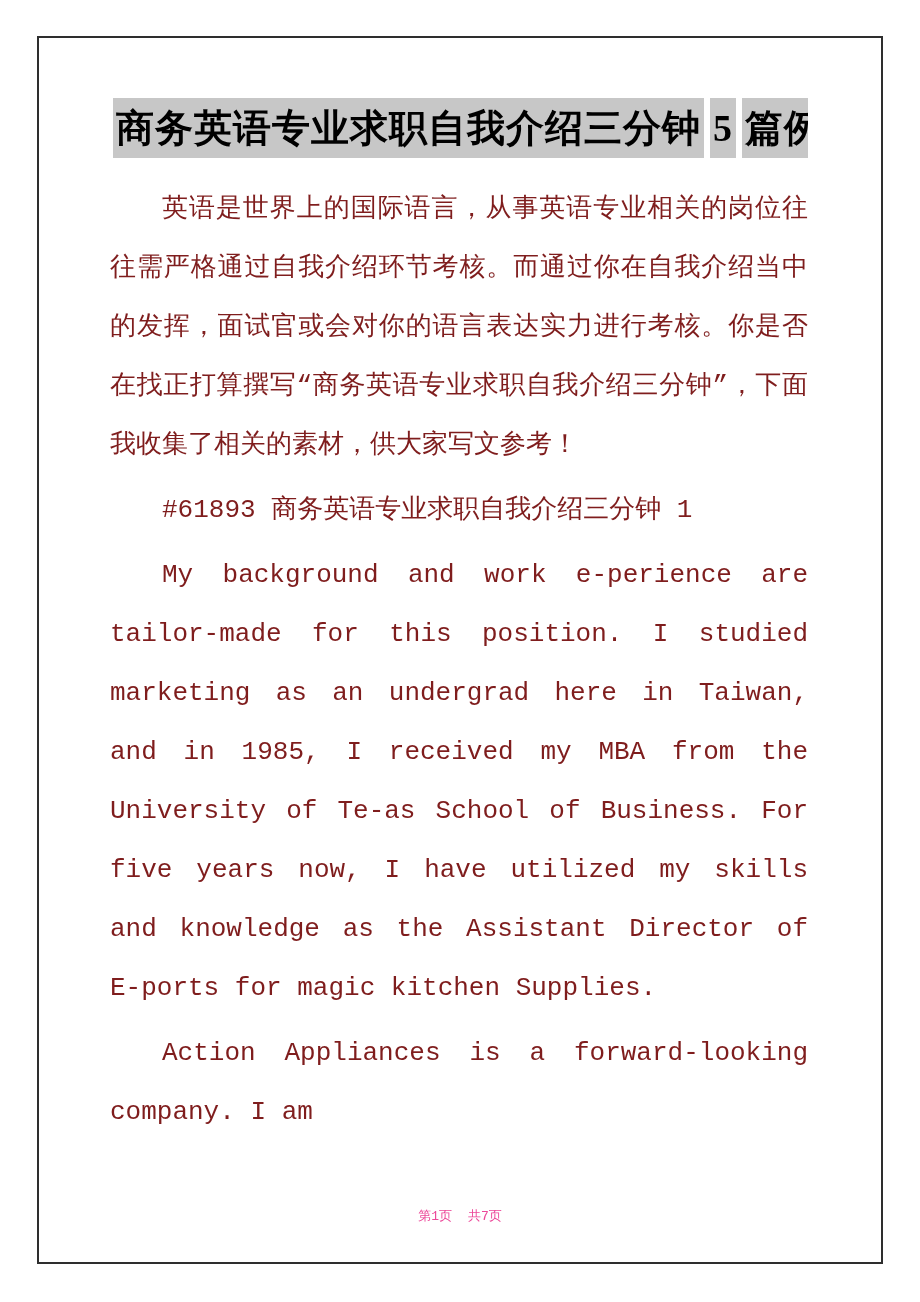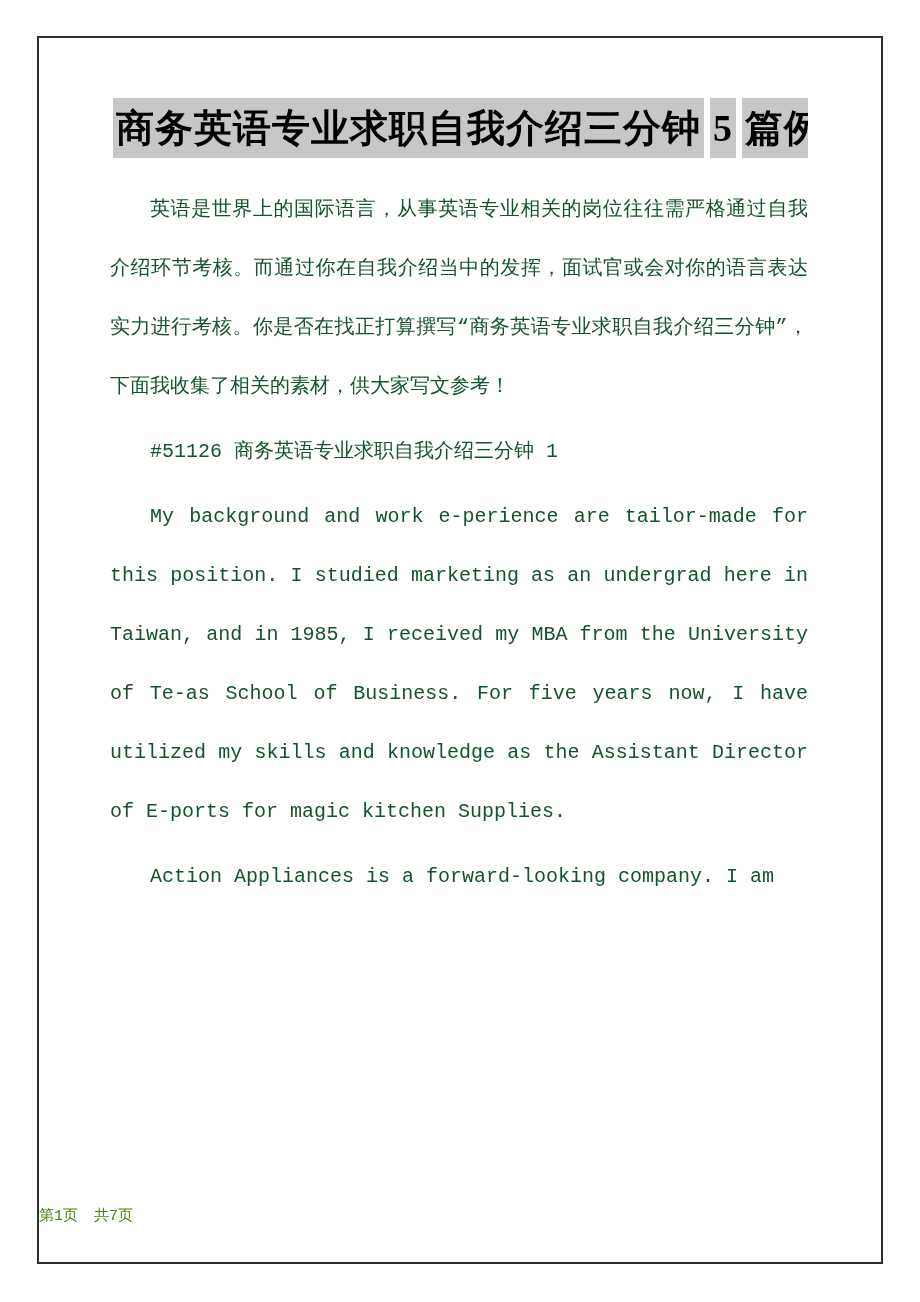--- a/index.html
+++ b/index.html
@@ -33,49 +33,50 @@
     letter-spacing: 1px;
     white-space: nowrap;
   }
   .hl {
     background: #c7c7c7;
     padding: 9px 3px;
     margin: 0 3px;
   }
   .doc-par {
     margin: 0 0 6px 0;
-    font-size: 20px;
+    font-size: 26px;
     line-height: 59px;
     text-align: justify;
     text-indent: 2em;
-    color: #14532d;
+    color: #7f1d1d;
     font-family: "Liberation Mono", "DejaVu Sans Mono", monospace;
   }
   .page-footer {
     position: absolute;
     left: 0; right: 0; bottom: 34px;
-    font-size: 15px;
+    text-align: center;
+    font-size: 13px;
     line-height: 22px;
-    color: #4d7c0f;
+    color: #ec4899;
     background: #ffffff;
     font-family: "Liberation Mono", "DejaVu Sans Mono", monospace;
   }
   .page-footer .total { margin-left: 16px; }
 </style>
 </head>
 <body>
 
 <div class="page-frame">
   <div class="content">
 
     <h1 class="doc-title"><span class="hl">商务英语专业求职自我介绍三分钟</span><span class="hl">5</span><span class="hl">篇例文</span></h1>
 
     <p class="doc-par">英语是世界上的国际语言，从事英语专业相关的岗位往往需严格通过自我介绍环节考核。而通过你在自我介绍当中的发挥，面试官或会对你的语言表达实力进行考核。你是否在找正打算撰写“商务英语专业求职自我介绍三分钟”，下面我收集了相关的素材，供大家写文参考！</p>
 
-    <p class="doc-par">#51126 商务英语专业求职自我介绍三分钟 1</p>
+    <p class="doc-par">#61893 商务英语专业求职自我介绍三分钟 1</p>
 
 
     <p class="doc-par en">My background and work e-perience are tailor-made for this position. I studied marketing as an undergrad here in Taiwan, and in 1985, I received my MBA from the University of Te-as School of Business. For five years now, I have utilized my skills and knowledge as the Assistant Director of E-ports for magic kitchen Supplies.</p>
 
     <p class="doc-par en">Action Appliances is a forward-looking company. I am</p>
 
   </div>
 
   <div class="page-footer">
     <span>第1页</span><span class="total">共7页</span>

